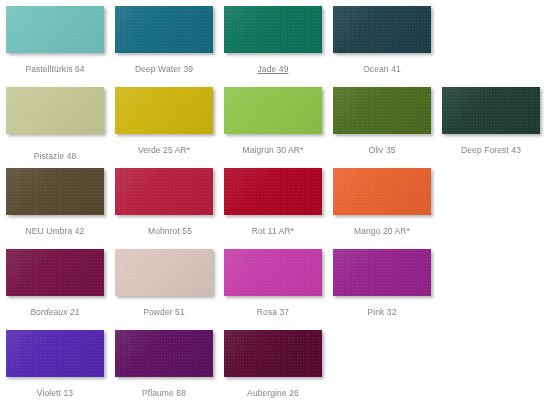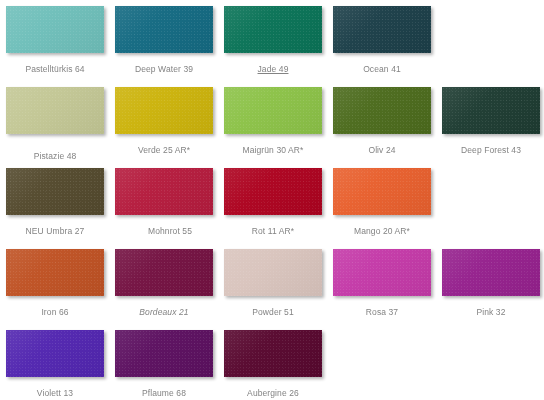--- a/index.html
+++ b/index.html
@@ -109,50 +109,46 @@
       <div class="swatch-cell">
         <div class="swatch-chip" title="Verde 25 AR*" style="background: rgb(204, 179, 12);"></div>
         <div class="swatch-label" style="color: rgb(131, 131, 131);">Verde 25 AR*</div>
       </div>
       <div class="swatch-cell">
         <div class="swatch-chip" title="Maigrün 30 AR*" style="background: rgb(140, 194, 72);"></div>
         <div class="swatch-label" style="color: rgb(131, 131, 131);">Maigrün 30 AR*</div>
       </div>
       <div class="swatch-cell">
         <div class="swatch-chip" title="Oliv 24" style="background: rgb(76, 107, 29);"></div>
-        <div class="swatch-label" style="color: rgb(131, 131, 131);">Oliv 24</div>
+        <div class="swatch-label" style="color: rgb(131, 131, 131);">Oliv 35</div>
       </div>
       <div class="swatch-cell">
         <div class="swatch-chip" title="Deep Forest 43" style="background: rgb(30, 60, 50);"></div>
         <div class="swatch-label" style="color: rgb(131, 131, 131);">Deep Forest 43</div>
       </div>
     </div>
     <div class="swatch-row">
       <div class="swatch-cell">
         <div class="swatch-chip" title="NEU Umbra 42" style="background: rgb(84, 74, 46);"></div>
-        <div class="swatch-label" style="color: rgb(131, 131, 131);">NEU Umbra 27</div>
+        <div class="swatch-label" style="color: rgb(131, 131, 131);">NEU Umbra 42</div>
       </div>
       <div class="swatch-cell">
         <div class="swatch-chip" title="Mohnrot 55" style="background: rgb(181, 28, 62);"></div>
         <div class="swatch-label" style="color: rgb(131, 131, 131); margin-left: 12px;">Mohnrot 55</div>
       </div>
       <div class="swatch-cell">
         <div class="swatch-chip" title="Rot 11 AR*" style="background: rgb(173, 3, 32);"></div>
         <div class="swatch-label" style="color: rgb(131, 131, 131);">Rot 11 AR*</div>
       </div>
       <div class="swatch-cell">
         <div class="swatch-chip" title="Mango 20 AR*" style="background: rgb(232, 96, 46);"></div>
         <div class="swatch-label" style="color: rgb(131, 131, 131);">Mango 20 AR*</div>
       </div>
     </div>
     <div class="swatch-row">
-      <div class="swatch-cell">
-        <div class="swatch-chip" title="Iron 66" style="background: rgb(191, 82, 36);"></div>
-        <div class="swatch-label" style="color: rgb(131, 131, 131);">Iron 66</div>
-      </div>
       <div class="swatch-cell">
         <div class="swatch-chip" title="Bordeaux 21" style="background: rgb(116, 18, 66);"></div>
         <div class="swatch-label" style="color: rgb(131, 131, 131); font-style: italic;">Bordeaux 21</div>
       </div>
       <div class="swatch-cell">
         <div class="swatch-chip" title="Powder 51" style="background: rgb(217, 196, 189);"></div>
         <div class="swatch-label" style="color: rgb(131, 131, 131);">Powder 51</div>
       </div>
       <div class="swatch-cell">
         <div class="swatch-chip" title="Rosa 37" style="background: rgb(196, 58, 168);"></div>

